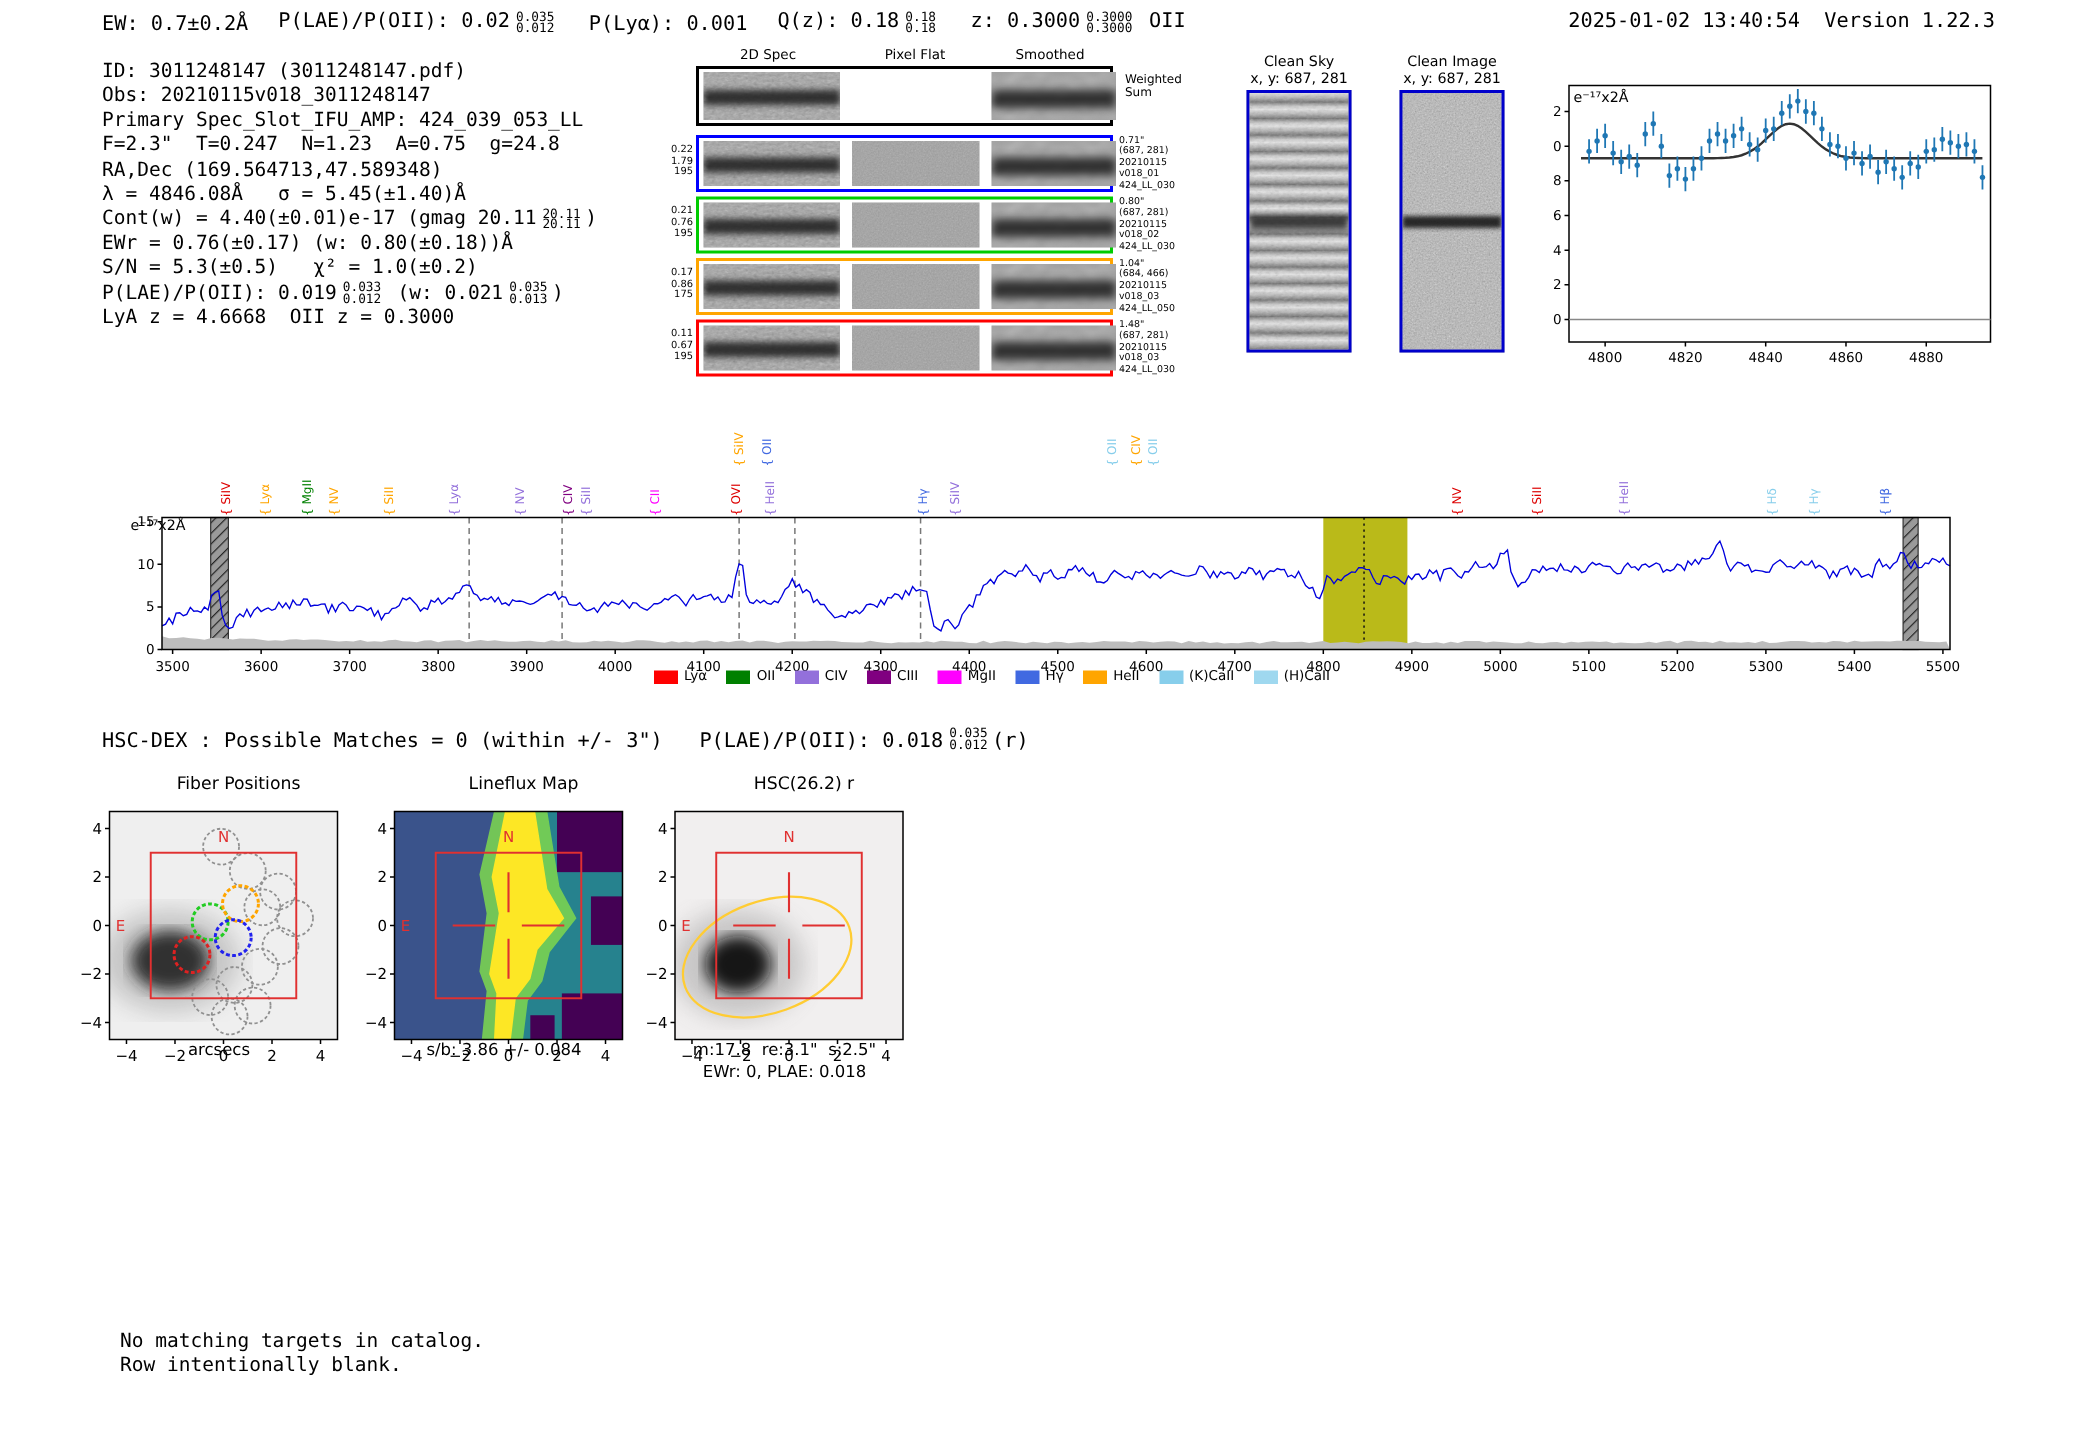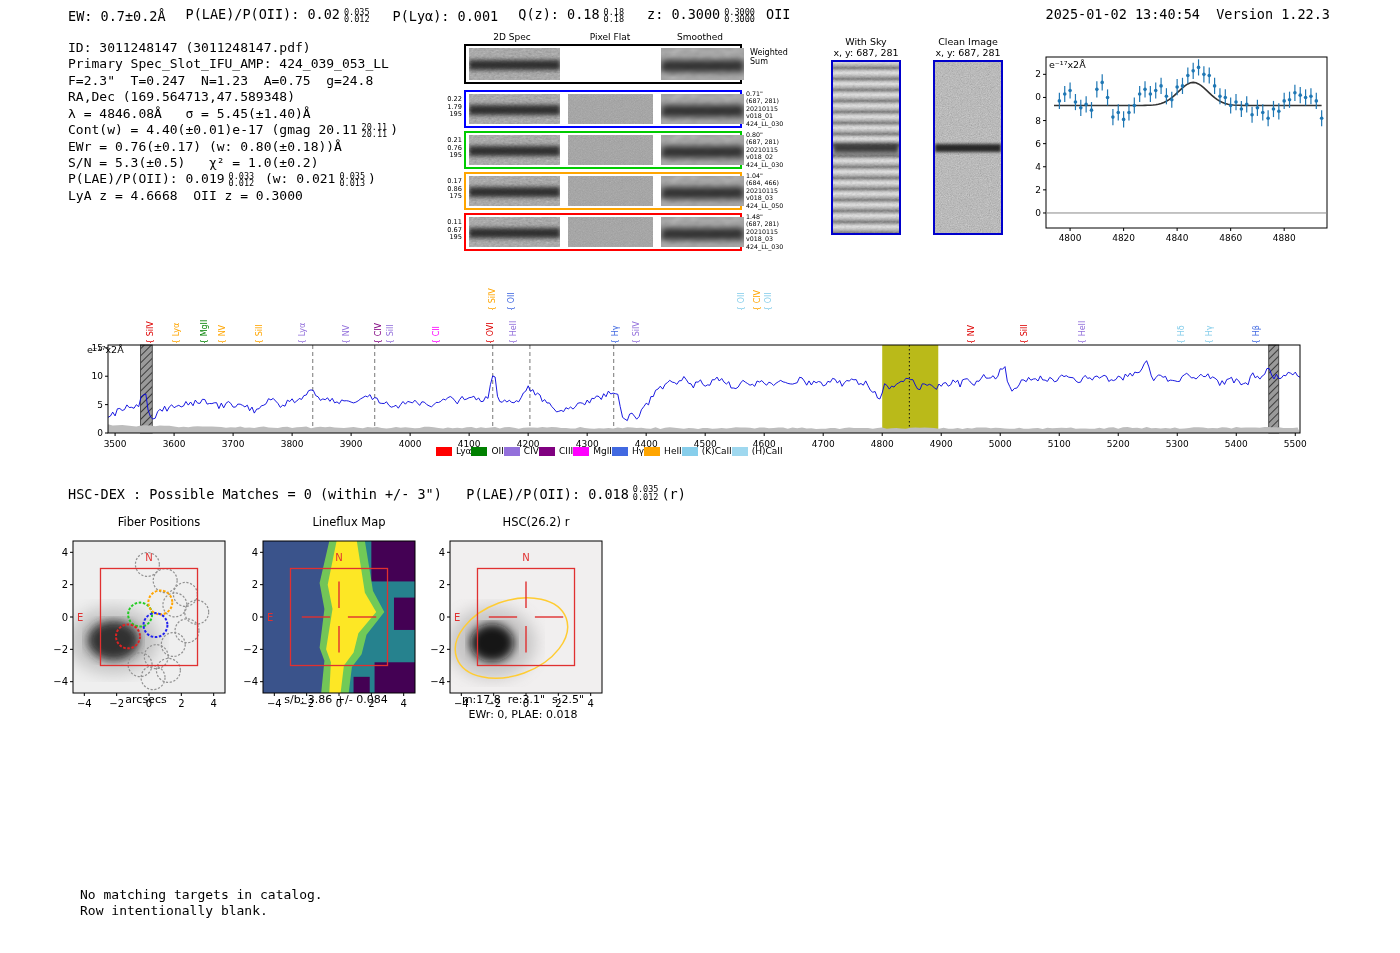--- a/index.html
+++ b/index.html
@@ -22,21 +22,21 @@
   .cell svg{position:absolute;left:0;top:0;width:100%;height:100%;}
   .band{position:absolute;left:0;right:0;}
   .rowlab-l{position:absolute;width:19px;text-align:right;font-size:6.6px;line-height:7.6px;}
   .rowlab-r{position:absolute;left:303px;width:55px;text-align:left;font-size:6.3px;line-height:7.4px;}
   
   .skytitle{font-size:9.5px;text-align:center;transform:translateX(-50%);white-space:pre;line-height:11px;}
   .skybox{border:2px solid #0000cc;overflow:hidden;background:#b8b8b8;}
   .skybox svg{position:absolute;left:0;top:0;width:100%;height:100%;}
   
   .speclab{position:absolute;font-size:8px;transform-origin:0 0;transform:rotate(-90deg);white-space:pre;line-height:9px;}
-  #legend{left:436px;top:446px;display:flex;align-items:center;}
+  #legend{left:436px;top:446px;display:flex;gap:13px;align-items:center;}
   .leg-item{display:flex;align-items:center;gap:4px;font-size:9px;}
   .leg-sw{width:16px;height:9px;display:inline-block;}
   .ptitle{font-size:11.5px;text-align:center;transform:translateX(-50%);padding-left:32px;}
   .pcap{font-size:11px;text-align:center;transform:translateX(-50%);white-space:pre;}
   #hscline{left:68px;top:486px;font-size:13.5px;display:flex;}
   #hscline .seg{white-space:pre;}
   #footer{left:68px;top:887px;font-size:13px;line-height:16px;margin-left:12px;}
   #footer div{white-space:pre;}
 </style>
 </head>
@@ -70,20 +70,21 @@
   <span class="seg">EW: 0.7±0.2Å</span>
   <span class="seg"><span>P(LAE)/P(OII): 0.02</span><span class="frac"><span>0.035</span><span>0.012</span></span></span>
   <span class="seg">P(Lyα): 0.001</span>
   <span class="seg"><span>Q(z): 0.18</span><span class="frac"><span>0.18</span><span>0.18</span></span></span>
   <span class="seg"><span>z: 0.3000</span><span class="frac"><span>0.3000</span><span>0.3000</span></span> <span>OII</span></span>
 </div>
 <div id="hdr-right" class="abs mono"><span>2025-01-02 13:40:54</span>  <span>Version 1.22.3</span></div>
 
 <div id="info" class="abs mono">
   <div>ID: 3011248147 (3011248147.pdf)</div>
+  <div>Obs: 20210115v018_3011248147</div>
   <div>Primary Spec_Slot_IFU_AMP: 424_039_053_LL</div>
   <div>F=2.3"  T=0.247  N=1.23  A=0.75  g=24.8</div>
   <div>RA,Dec (169.564713,47.589348)</div>
   <div>λ = 4846.08Å   σ = 5.45(±1.40)Å</div>
   <div><span>Cont(w) = 4.40(±0.01)e-17 (gmag 20.11</span><span class="frac"><span>20.11</span><span>20.11</span></span><span>)</span></div>
   <div>EWr = 0.76(±0.17) (w: 0.80(±0.18))Å</div>
   <div>S/N = 5.3(±0.5)   χ² = 1.0(±0.2)</div>
   <div><span>P(LAE)/P(OII): 0.019</span><span class="frac"><span>0.033</span><span>0.012</span></span> <span>(w: 0.021</span><span class="frac"><span>0.035</span><span>0.013</span></span><span>)</span></div>
   <div>LyA z = 4.6668  OII z = 0.3000</div>
 </div>
@@ -232,21 +233,21 @@
       <div class="rowlab-r" style="top: 183px;">
         <div>1.48"</div>
         <div>(687, 281)</div>
         <div>20210115</div>
         <div>v018_03</div>
         <div>424_LL_030</div>
       </div>
     </div>
 </div>
 
-<div class="abs skytitle" style="left:866px;top:36px"><span>With Sky</span><br><span>x, y: 687, 281</span></div>
+<div class="abs skytitle" style="left:866px;top:36px"><span>Clean Sky</span><br><span>x, y: 687, 281</span></div>
 <div class="abs skybox" style="left:831px;top:60px;width:66px;height:171px">
   <div class="abs" style="left:0;top:0;right:0;bottom:0;background:repeating-linear-gradient(180deg,#e6e6e6 0px,#b5b5b5 3px,#6f6f6f 6px,#cccccc 9px,#e6e6e6 11px)"></div>
   <svg preserveAspectRatio="none">
       <rect width="100%" height="100%" filter="url(#nzC)" opacity="0.4"></rect>
     </svg>
   <div class="band" style="top:48%;height:9px;background:#141414;opacity:.8;filter:blur(2px)"></div>
 </div>
 <div class="abs skytitle" style="left:968px;top:36px"><span>Clean Image</span><br><span>x, y: 687, 281</span></div>
 <div class="abs skybox" style="left:933px;top:60px;width:66px;height:171px">
   <svg preserveAspectRatio="none">

